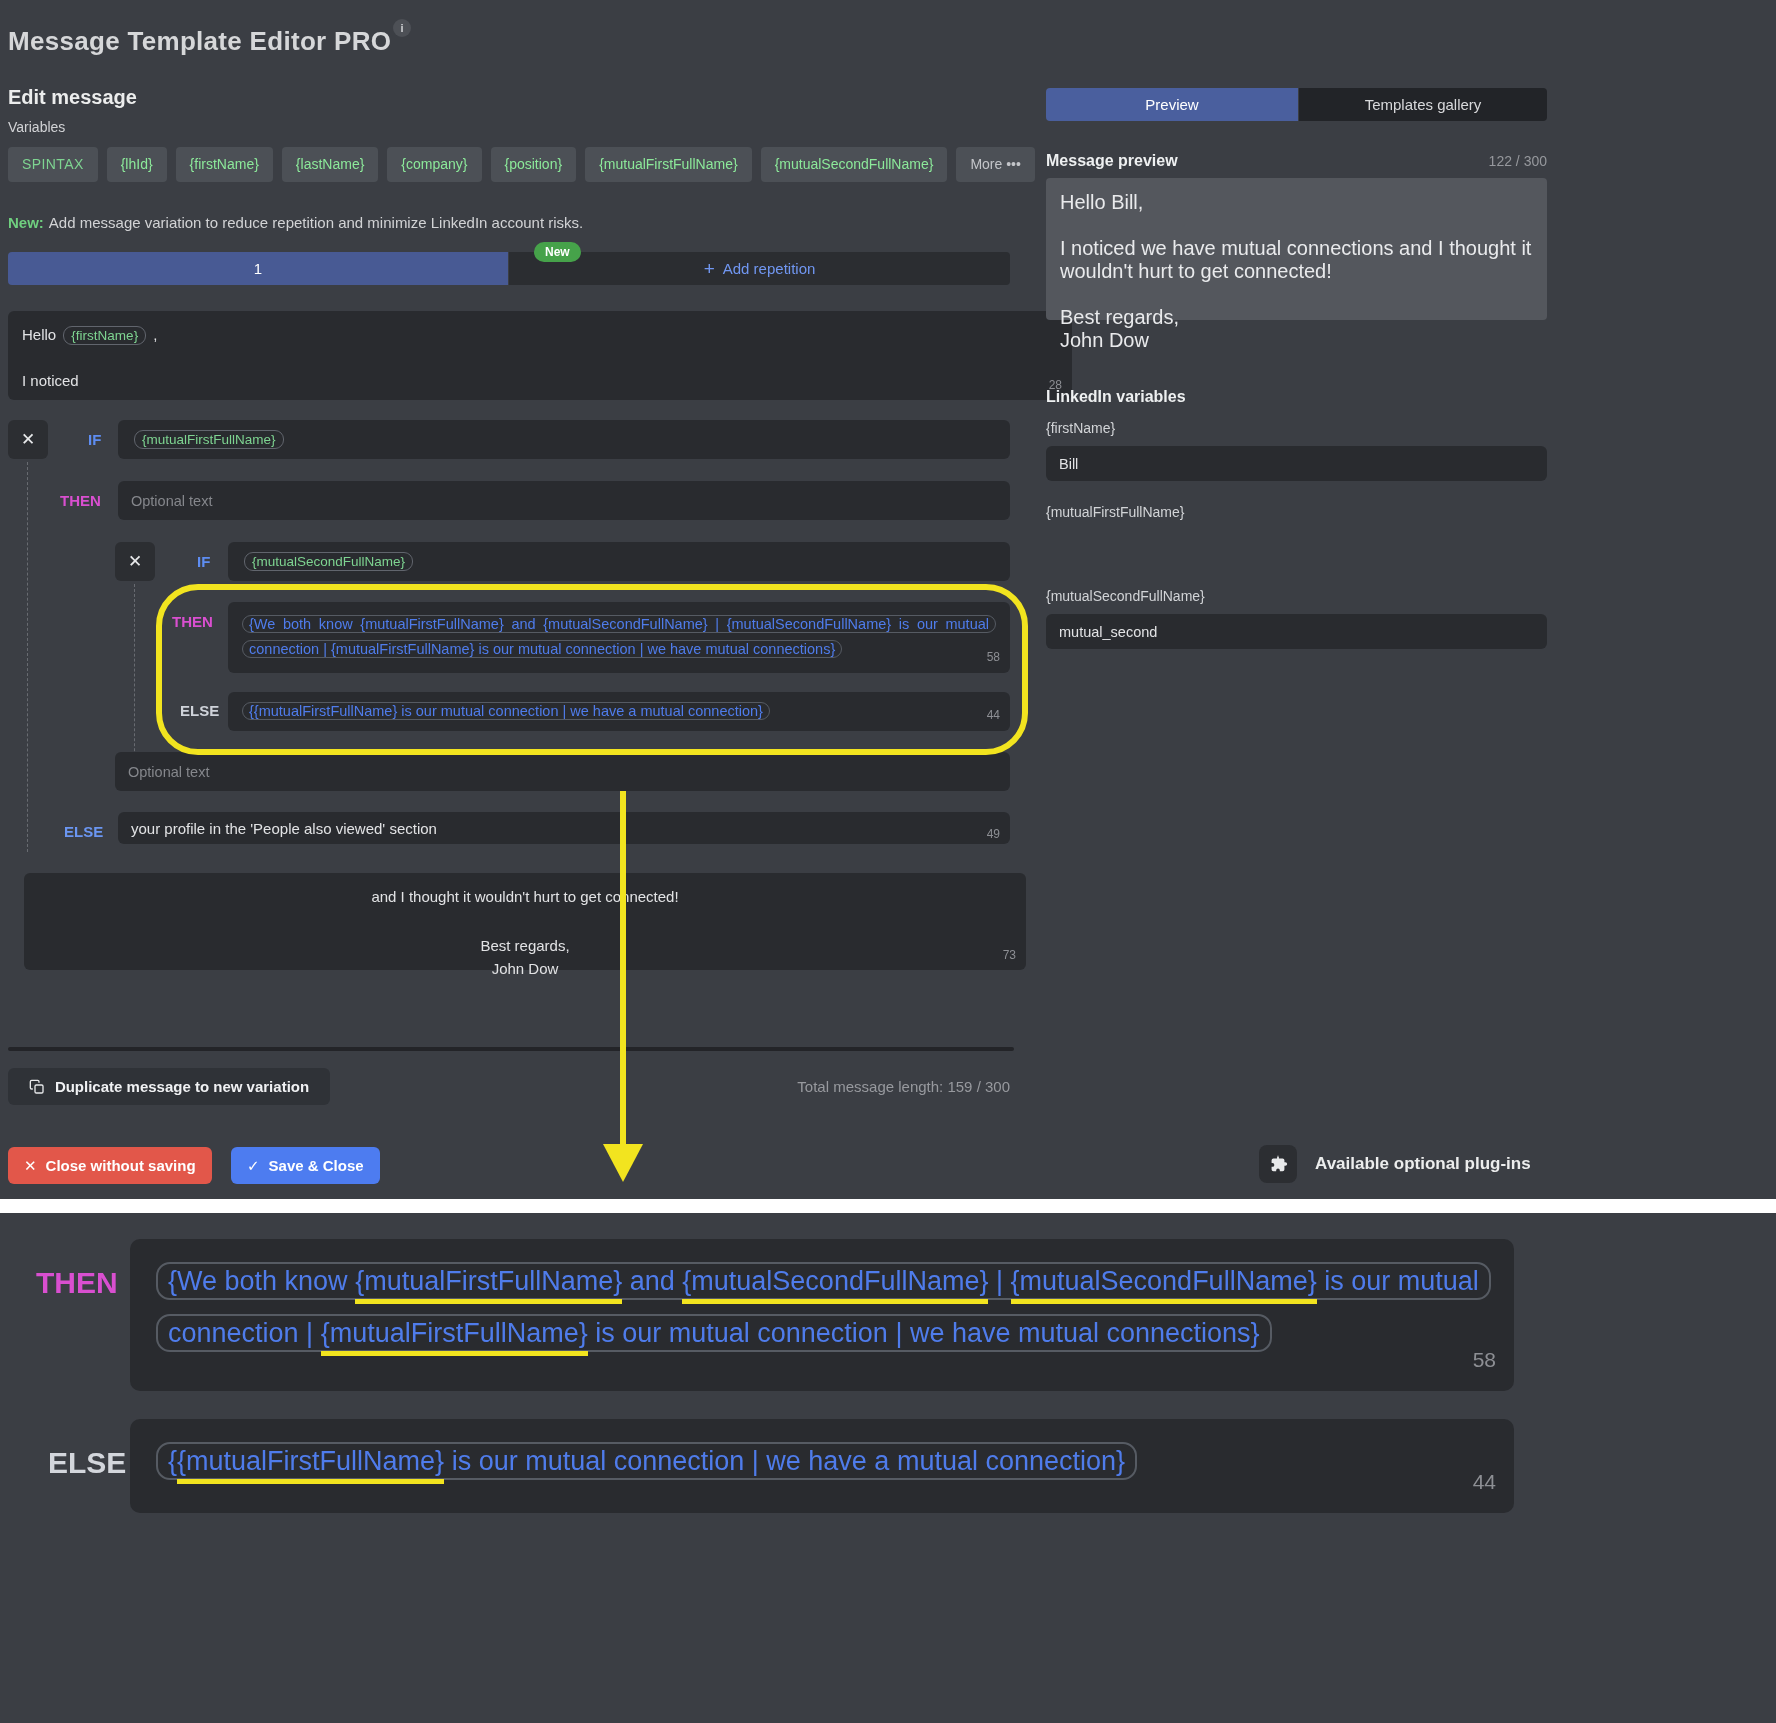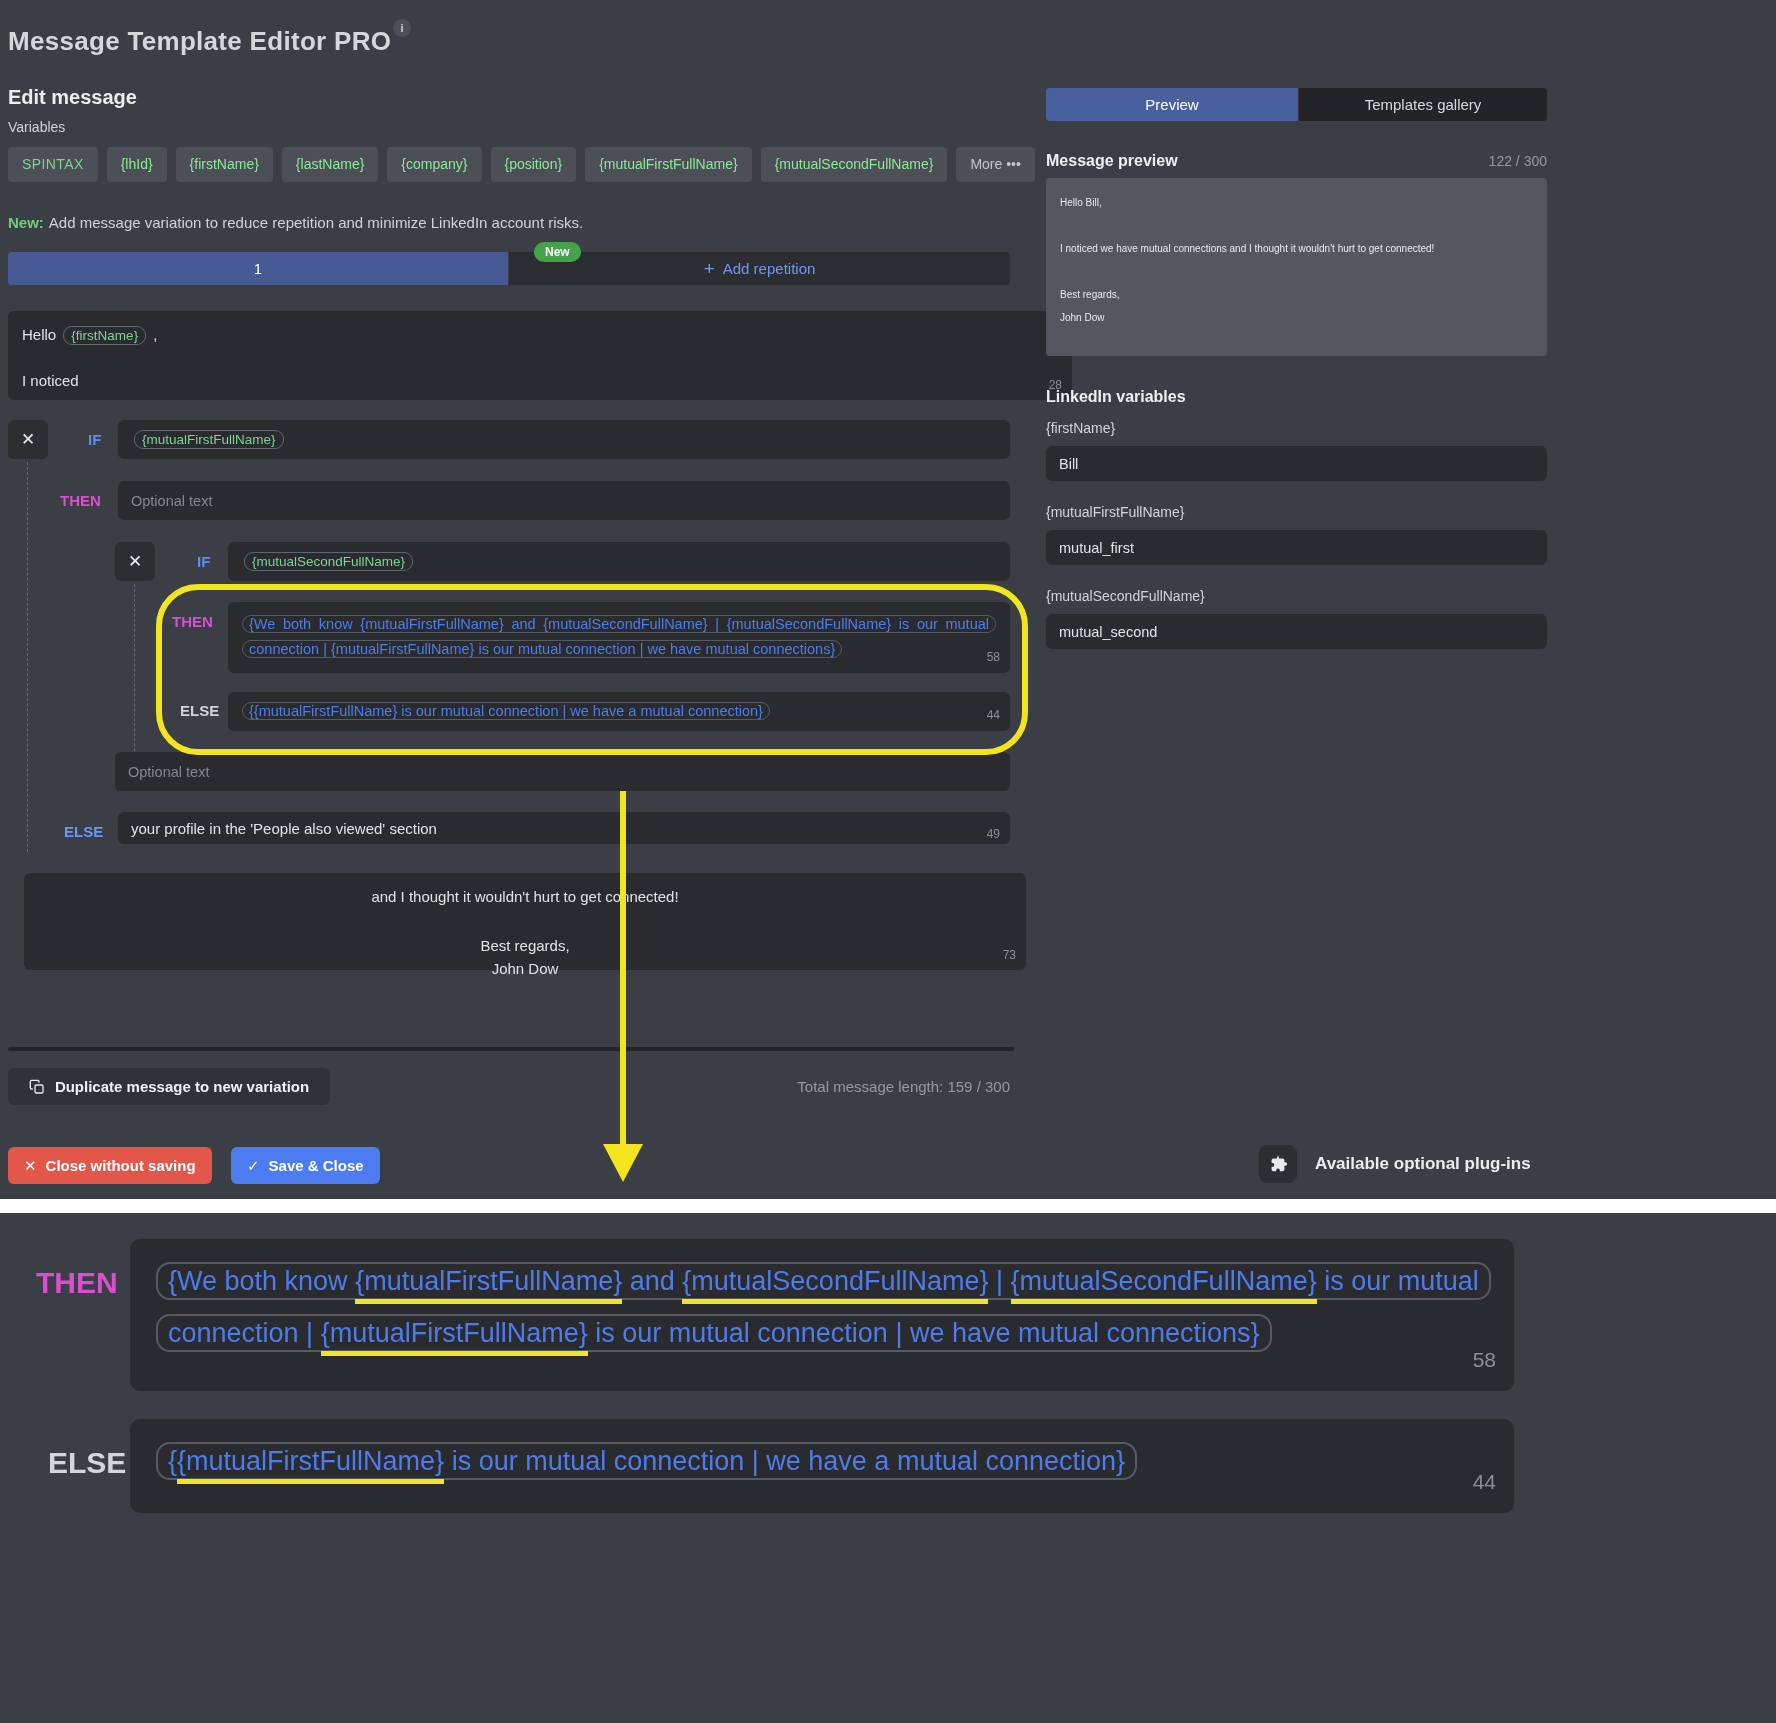--- a/index.html
+++ b/index.html
@@ -73,22 +73,22 @@
     display:flex;align-items:center;justify-content:center;cursor:pointer;}
   .plug-label{position:absolute;left:1315px;top:1154px;font-size:17px;font-weight:bold;color:#eceded;}
 
   
   .tab-preview{position:absolute;left:1046px;top:88px;width:252px;height:33px;background:#4a5f9e;border-radius:4px 0 0 4px;
     display:flex;align-items:center;justify-content:center;font-size:15px;color:#fff;cursor:pointer;}
   .tab-gallery{position:absolute;left:1299px;top:88px;width:248px;height:33px;background:#222428;border-radius:0 4px 4px 0;
     display:flex;align-items:center;justify-content:center;font-size:15px;color:#d8d9db;cursor:pointer;}
   .pv-head{position:absolute;left:1046px;top:152px;width:501px;display:flex;justify-content:space-between;align-items:baseline;}
   .pv-head .cnt{font-size:14px;color:#96989d;font-weight:normal;}
-  .preview-box{position:absolute;left:1046px;top:178px;width:501px;height:178px;background:#54575d;border-radius:4px;
-    padding:13px 14px;font-size:10px;line-height:23px;color:#e9eaec;}
+  .preview-box{position:absolute;left:1046px;top:178px;width:501px;height:142px;background:#54575d;border-radius:4px;
+    padding:13px 14px;font-size:20px;line-height:23px;color:#e9eaec;}
   .pline{min-height:23px;}
   .lv-label{position:absolute;left:1046px;font-size:14px;color:#d2d4d7;}
   input.lv-input{position:absolute;left:1046px;width:501px;height:35px;}
 
   
   .anno{pointer-events:none;z-index:5;}
   .yellow-rect{position:absolute;left:156px;top:584px;width:872px;height:171px;border:6px solid #f2e41f;border-radius:42px;}
   .arrow-line{position:absolute;left:620px;top:791px;width:6px;height:353px;background:#f2e41f;}
   .arrow-head{position:absolute;left:603px;top:1144px;width:0;height:0;
     border-left:20px solid transparent;border-right:20px solid transparent;border-top:38px solid #f2e41f;}
@@ -236,21 +236,20 @@
     <div class="pline">Best regards,</div>
     <div class="pline">John Dow</div>
   </div>
 
   <div style="position:absolute;left:1046px;top:388px;font-size:16px;font-weight:bold;color:#eef0f1;">LinkedIn variables</div>
 
   <div class="lv-label" style="top:420px;">{firstName}</div>
   <input class="field lv-input" style="top: 446px;" value="Bill">
 
   <div class="lv-label" style="top:504px;">{mutualFirstFullName}</div>
-  <input class="field lv-input" style="top: 530px;" value="mutual_first">
 
   <div class="lv-label" style="top:588px;">{mutualSecondFullName}</div>
   <input class="field lv-input" style="top: 614px;" value="mutual_second">
 
   <div class="yellow-rect anno"></div>
   <div class="arrow-line anno"></div>
   <div class="arrow-head anno"></div>
   <div class="white-strip"></div>
 
   <div class="zoom-then-label">THEN</div>

